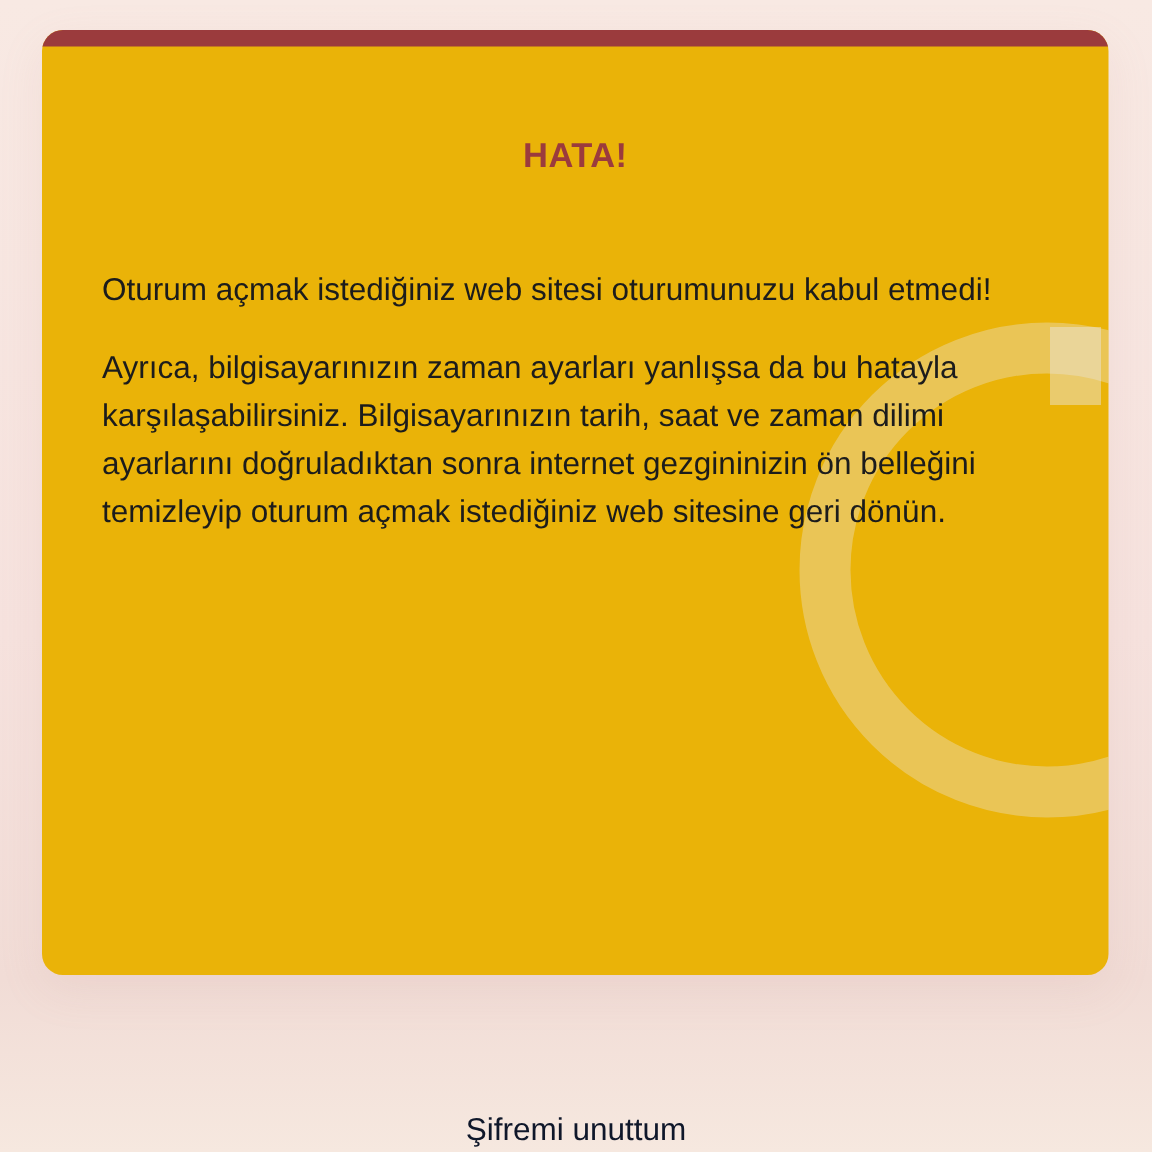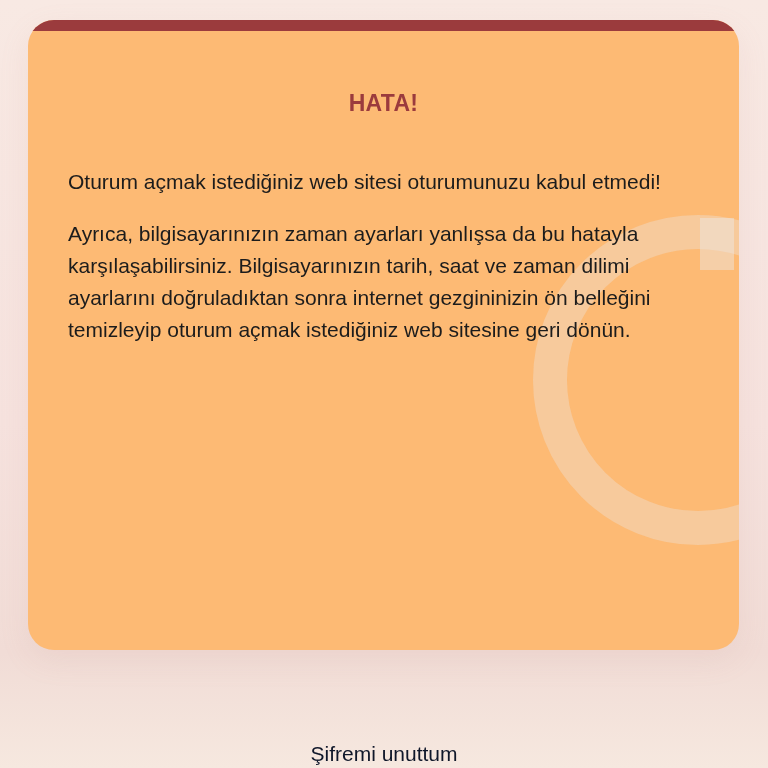--- a/index.html
+++ b/index.html
@@ -18,22 +18,22 @@
       position: relative;
       width: 768px;
       height: 768px;
     }
     .card {
       position: absolute;
       left: 28px;
       top: 20px;
       width: 711px;
       height: 630px;
-      background: #fdba74;
-      border-radius: 26px;
+      background: #eab308;
+      border-radius: 14px;
       overflow: hidden;
       box-shadow: 0 10px 30px rgba(200, 150, 140, 0.12);
     }
     .card-topbar {
       position: absolute;
       left: 0;
       top: 0;
       width: 100%;
       height: 11px;
       background: #9b3b3d;
@@ -78,21 +78,21 @@
     .body-text {
       position: absolute;
       left: 40px;
       top: 146px;
       width: 640px;
       font-size: 21px;
       line-height: 32px;
       color: #1c1c1c;
     }
     .body-text p {
-      margin: 0 0 20px 0;
+      margin: 12px 0 20px 0;
     }
     .forgot-link {
       position: absolute;
       left: 0;
       top: 742px;
       width: 100%;
       text-align: center;
       font-size: 21px;
       color: #0f172a;
       text-decoration: none;

